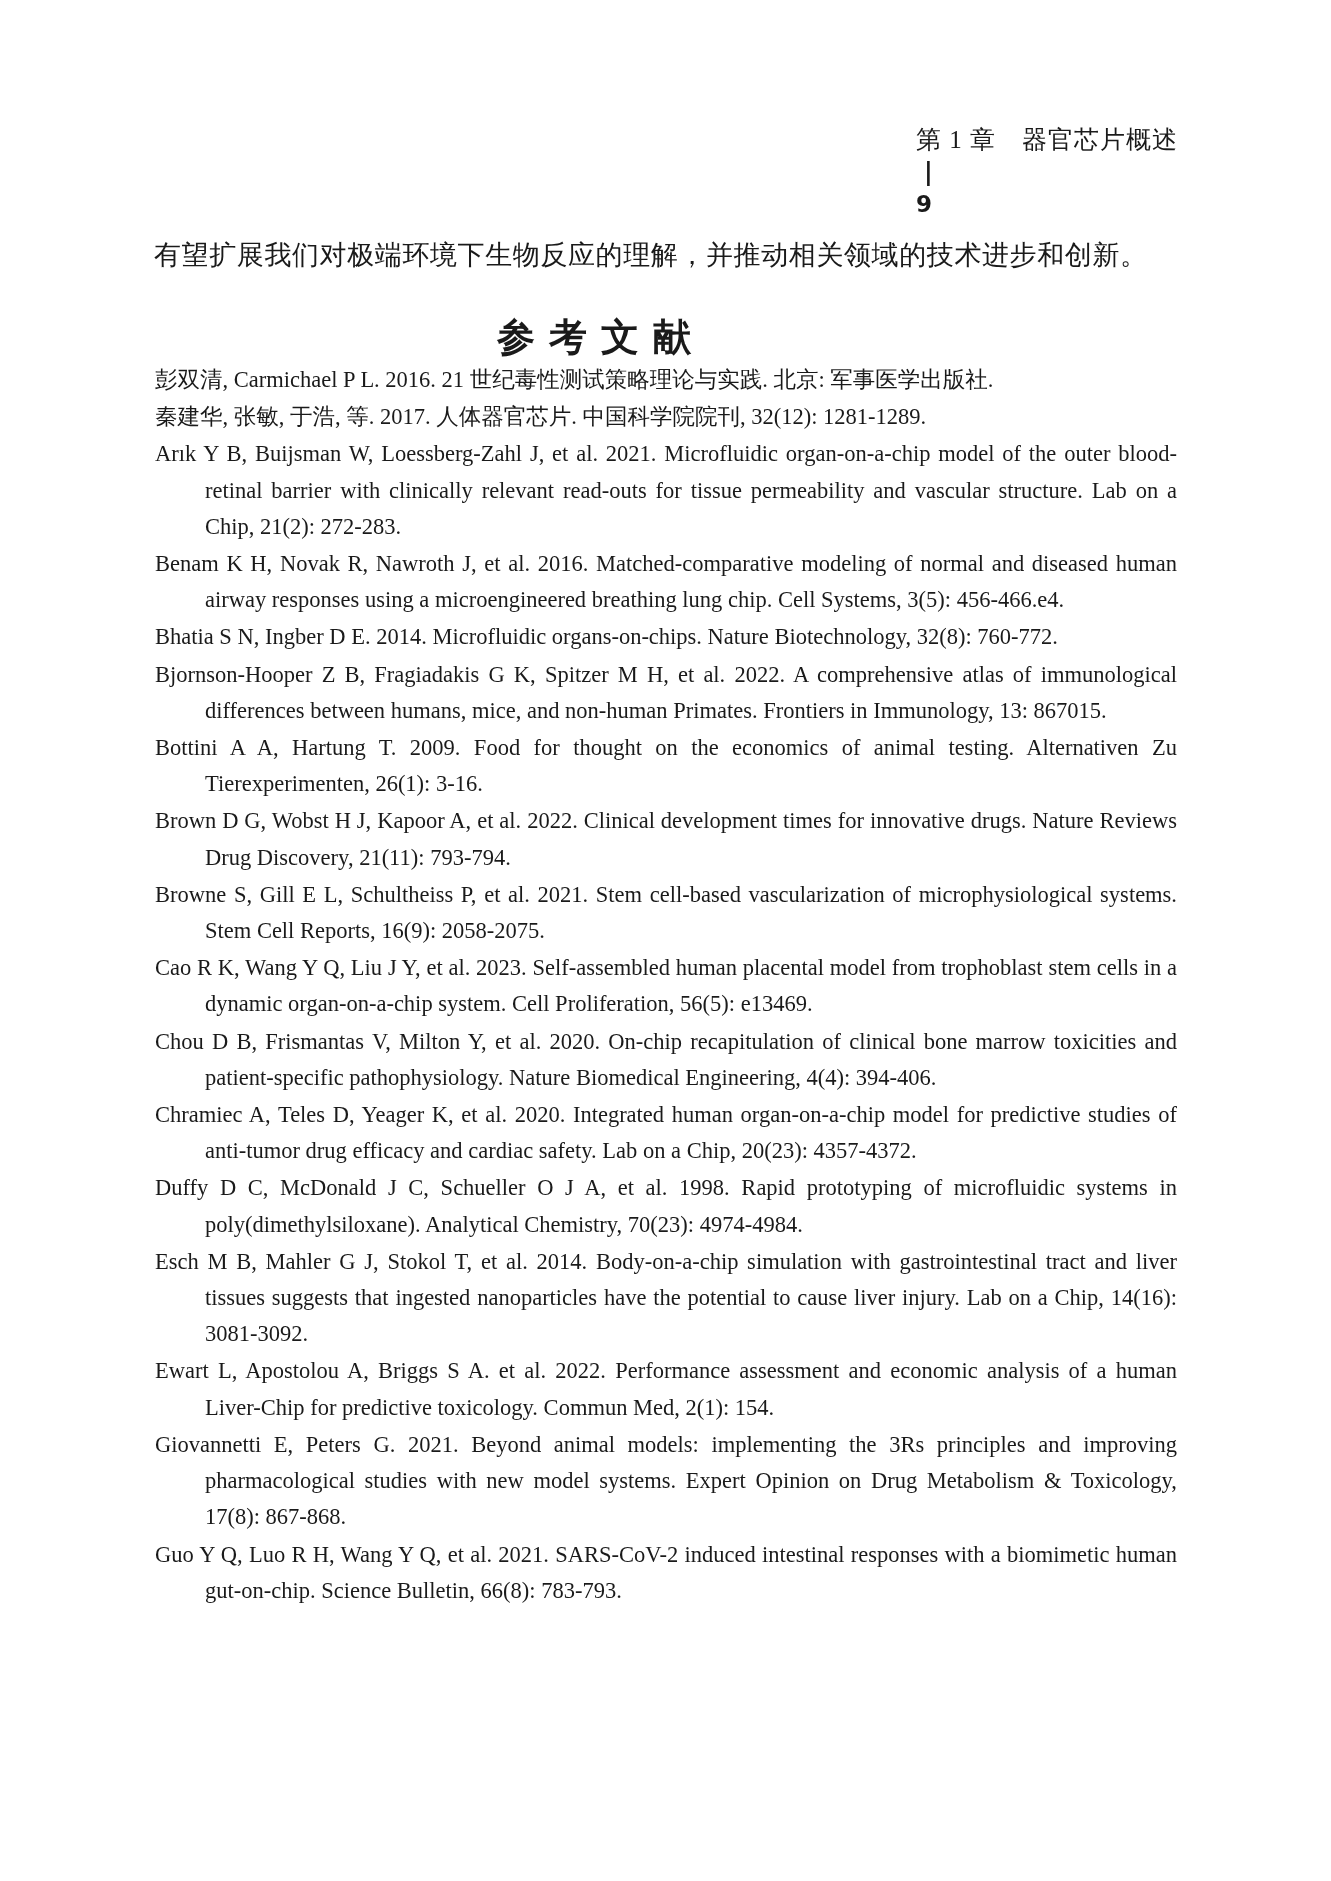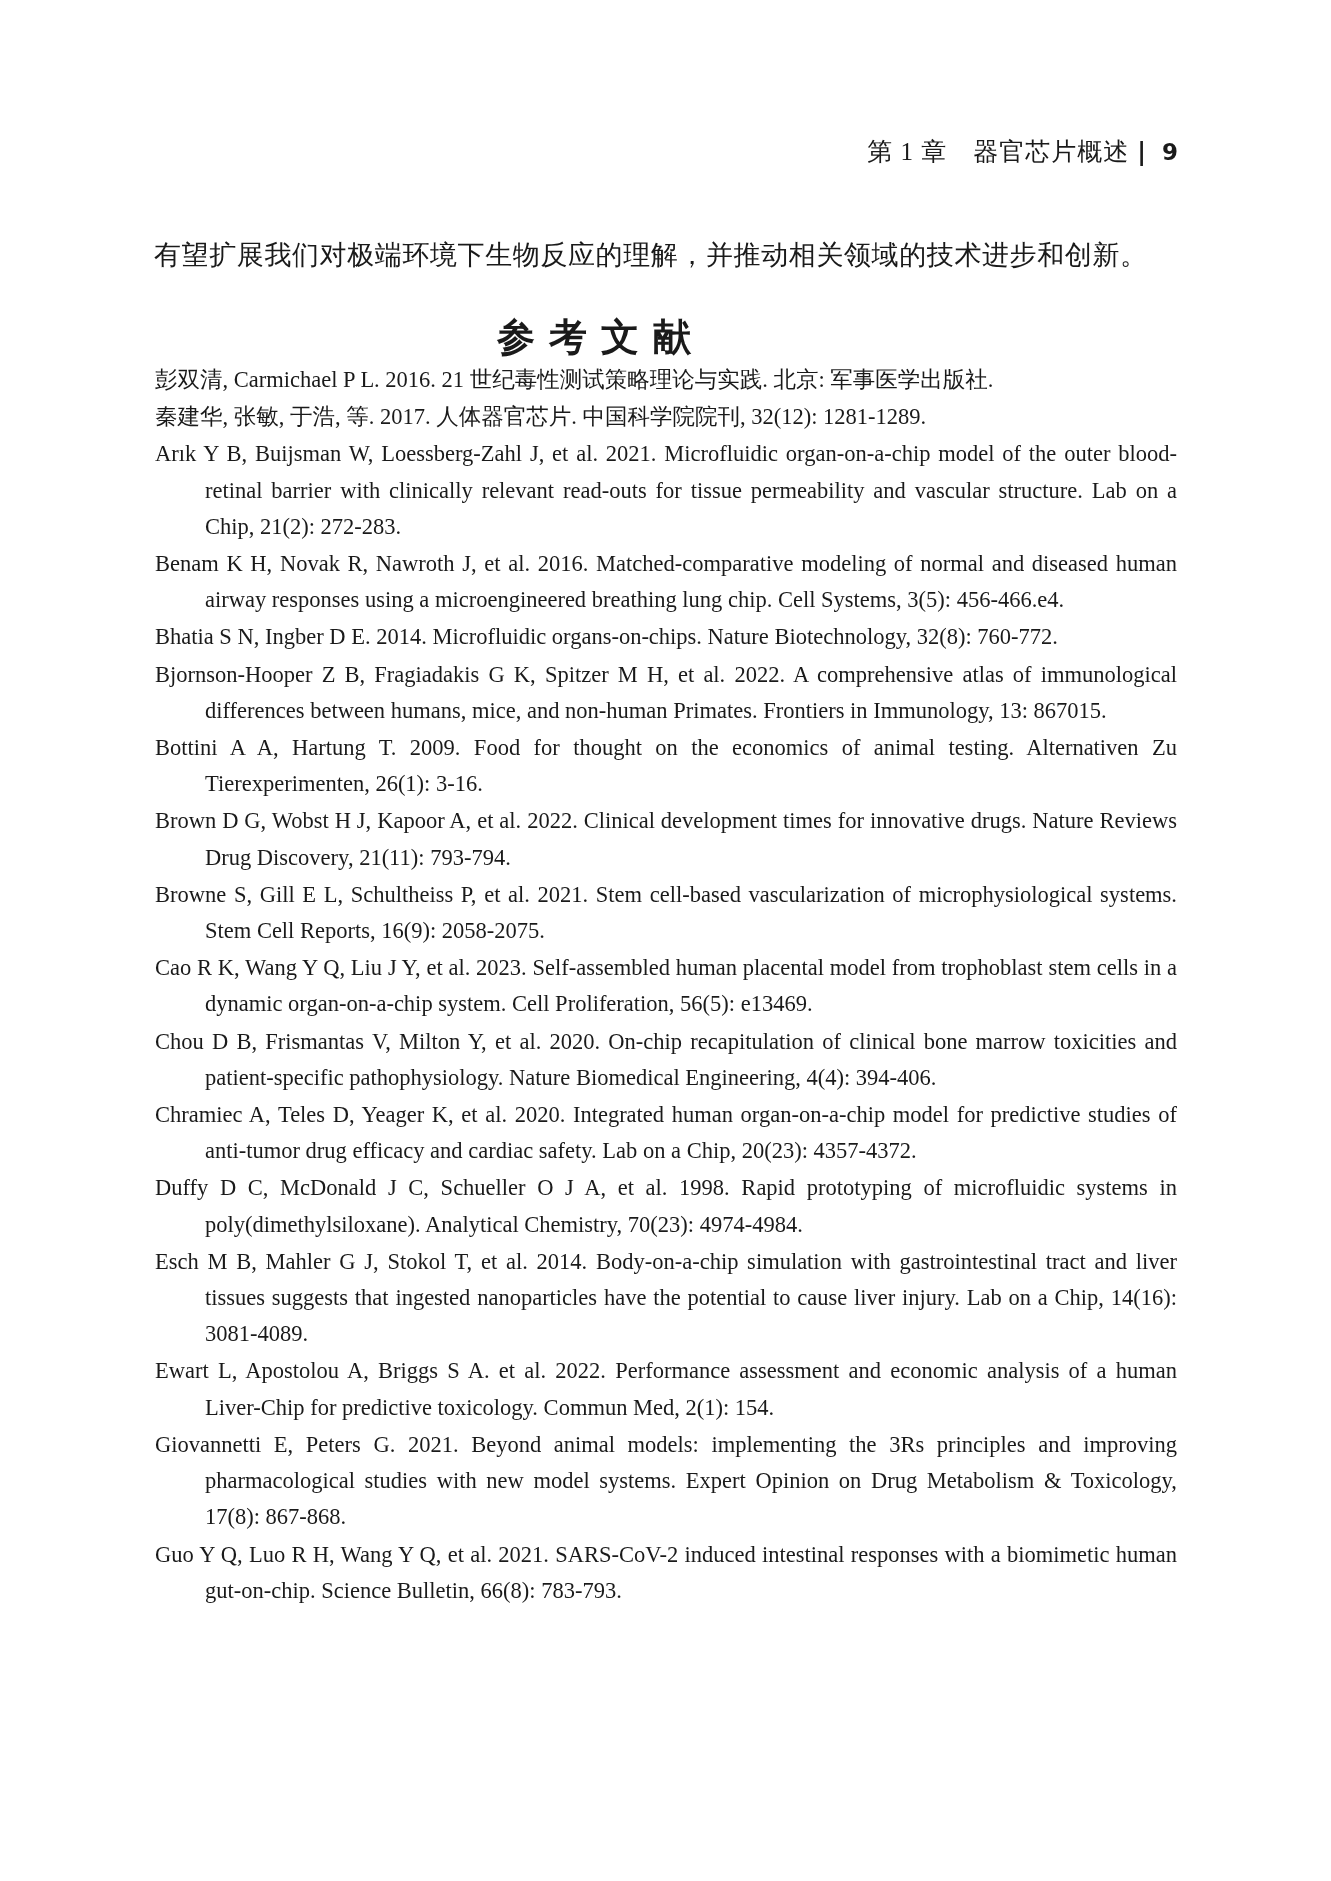--- a/index.html
+++ b/index.html
@@ -10,27 +10,28 @@
     body {
       width: 1331px;
       height: 1881px;
       position: relative;
       overflow: hidden;
       color: #1a1a1a;
       font-family: "Liberation Serif", "DejaVu Serif", serif;
     }
     .running-header {
       position: absolute;
-      top: 136px;
+      top: 124px;
       right: 153px;
       font-size: 25px;
       line-height: 32px;
       white-space: nowrap;
       display: flex;
       align-items: flex-start;
+      flex-direction: column;
     }
     .running-header .chapter {
       letter-spacing: 1px;
     }
     .running-header .sep {
       margin: 0 16px 0 8px;
       font-family: "DejaVu Sans", sans-serif;
       font-weight: bold;
       font-size: 24px;
     }
@@ -100,17 +101,17 @@
   <li class="ref-item">Benam K H, Novak R, Nawroth J, et al. 2016. Matched-comparative modeling of normal and diseased human airway responses using a microengineered breathing lung chip. Cell Systems, 3(5): 456-466.e4.</li>
   <li class="ref-item">Bhatia S N, Ingber D E. 2014. Microfluidic organs-on-chips. Nature Biotechnology, 32(8): 760-772.</li>
   <li class="ref-item">Bjornson-Hooper Z B, Fragiadakis G K, Spitzer M H, et al. 2022. A comprehensive atlas of immunological differences between humans, mice, and non-human Primates. Frontiers in Immunology, 13: 867015.</li>
   <li class="ref-item">Bottini A A, Hartung T. 2009. Food for thought on the economics of animal testing. Alternativen Zu Tierexperimenten, 26(1): 3-16.</li>
   <li class="ref-item">Brown D G, Wobst H J, Kapoor A, et al. 2022. Clinical development times for innovative drugs. Nature Reviews Drug Discovery, 21(11): 793-794.</li>
   <li class="ref-item">Browne S, Gill E L, Schultheiss P, et al. 2021. Stem cell-based vascularization of microphysiological systems. Stem Cell Reports, 16(9): 2058-2075.</li>
   <li class="ref-item">Cao R K, Wang Y Q, Liu J Y, et al. 2023. Self-assembled human placental model from trophoblast stem cells in a dynamic organ-on-a-chip system. Cell Proliferation, 56(5): e13469.</li>
   <li class="ref-item">Chou D B, Frismantas V, Milton Y, et al. 2020. On-chip recapitulation of clinical bone marrow toxicities and patient-specific pathophysiology. Nature Biomedical Engineering, 4(4): 394-406.</li>
   <li class="ref-item">Chramiec A, Teles D, Yeager K, et al. 2020. Integrated human organ-on-a-chip model for predictive studies of anti-tumor drug efficacy and cardiac safety. Lab on a Chip, 20(23): 4357-4372.</li>
   <li class="ref-item">Duffy D C, McDonald J C, Schueller O J A, et al. 1998. Rapid prototyping of microfluidic systems in poly(dimethylsiloxane). Analytical Chemistry, 70(23): 4974-4984.</li>
-  <li class="ref-item">Esch M B, Mahler G J, Stokol T, et al. 2014. Body-on-a-chip simulation with gastrointestinal tract and liver tissues suggests that ingested nanoparticles have the potential to cause liver injury. Lab on a Chip, 14(16): 3081-4089.</li>
+  <li class="ref-item">Esch M B, Mahler G J, Stokol T, et al. 2014. Body-on-a-chip simulation with gastrointestinal tract and liver tissues suggests that ingested nanoparticles have the potential to cause liver injury. Lab on a Chip, 14(16): 3081-3092.</li>
   <li class="ref-item">Ewart L, Apostolou A, Briggs S A. et al. 2022. Performance assessment and economic analysis of a human Liver-Chip for predictive toxicology. Commun Med, 2(1): 154.</li>
   <li class="ref-item">Giovannetti E, Peters G. 2021. Beyond animal models: implementing the 3Rs principles and improving pharmacological studies with new model systems. Expert Opinion on Drug Metabolism &amp; Toxicology, 17(8): 867-868.</li>
   <li class="ref-item">Guo Y Q, Luo R H, Wang Y Q, et al. 2021. SARS-CoV-2 induced intestinal responses with a biomimetic human gut-on-chip. Science Bulletin, 66(8): 783-793.</li>
 </ul>
 
 </body></html>

